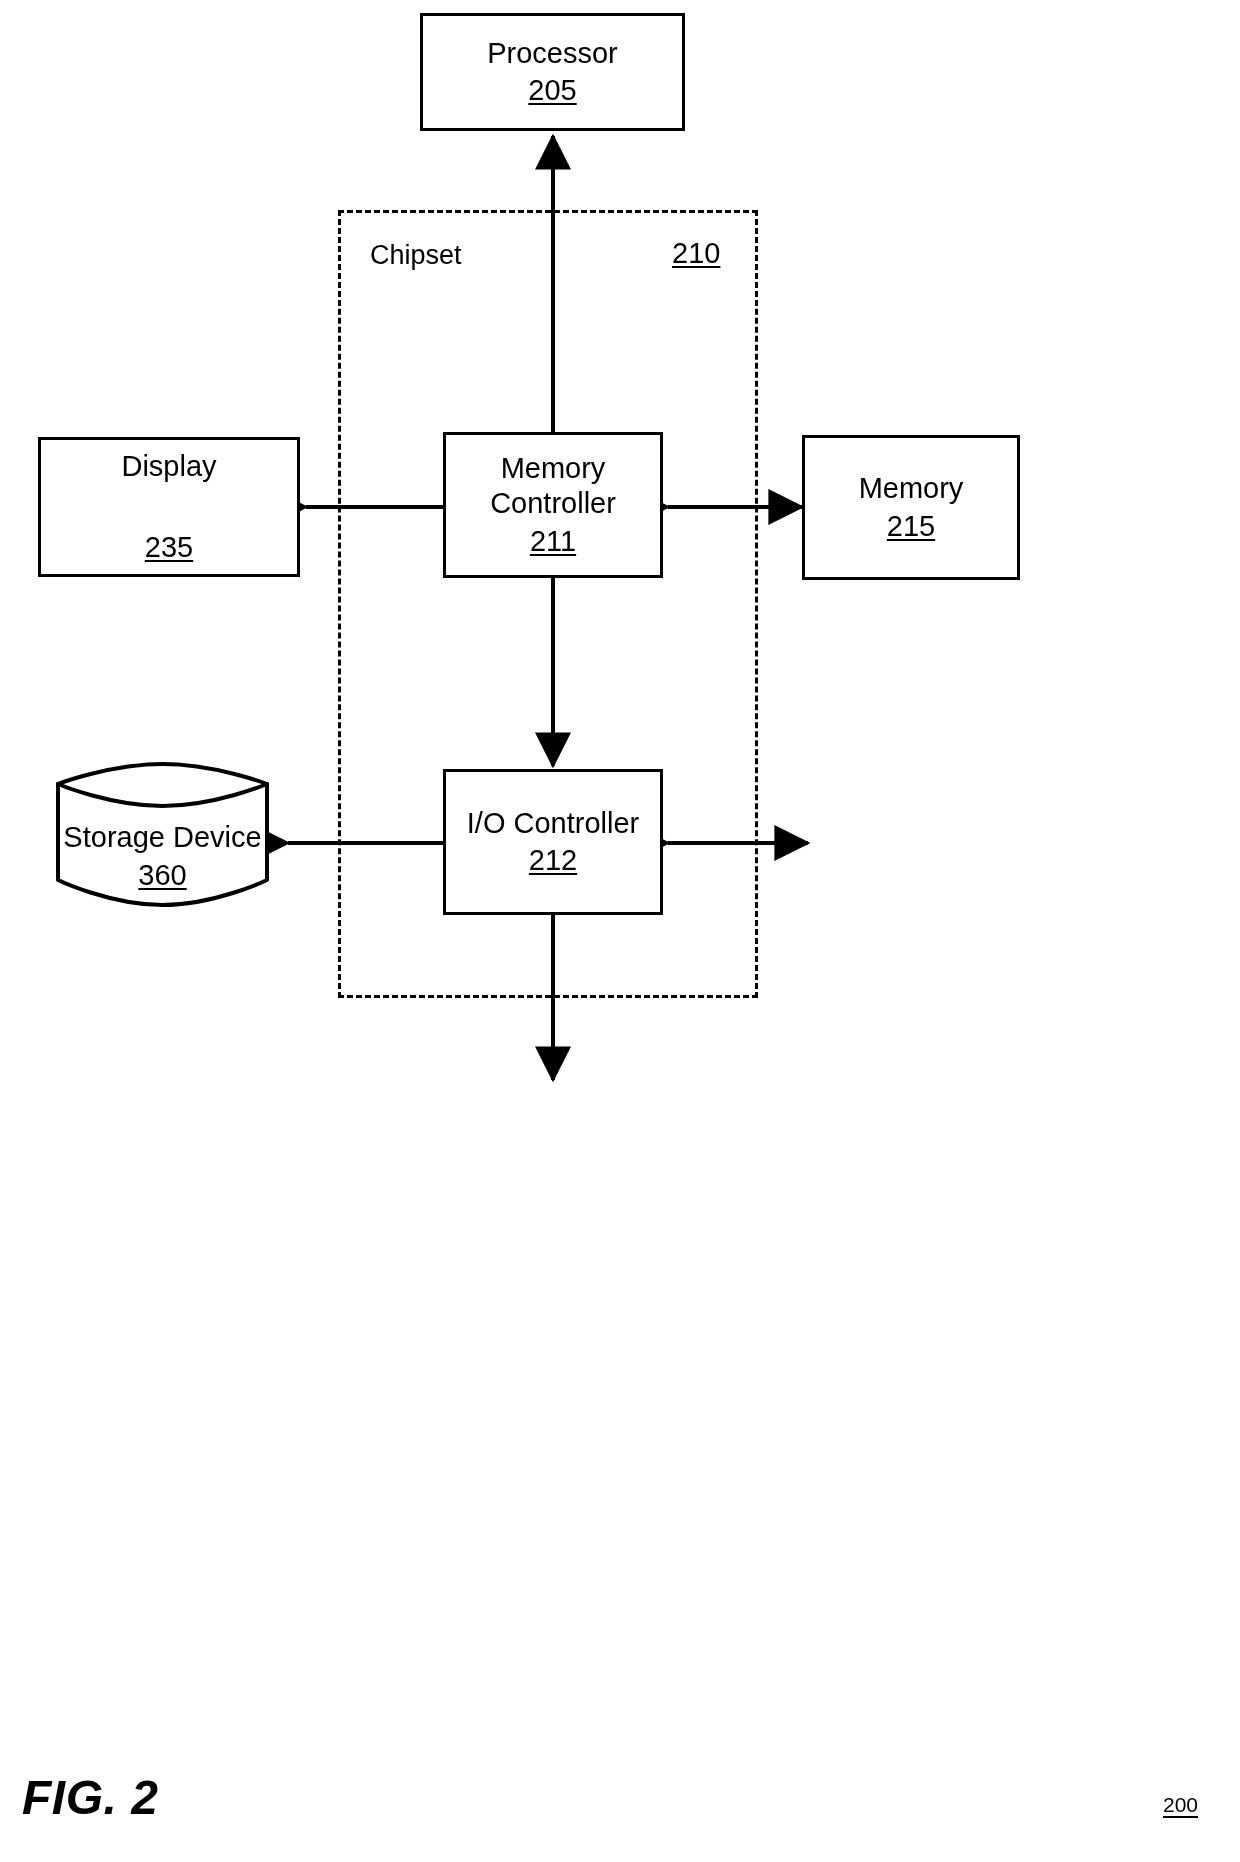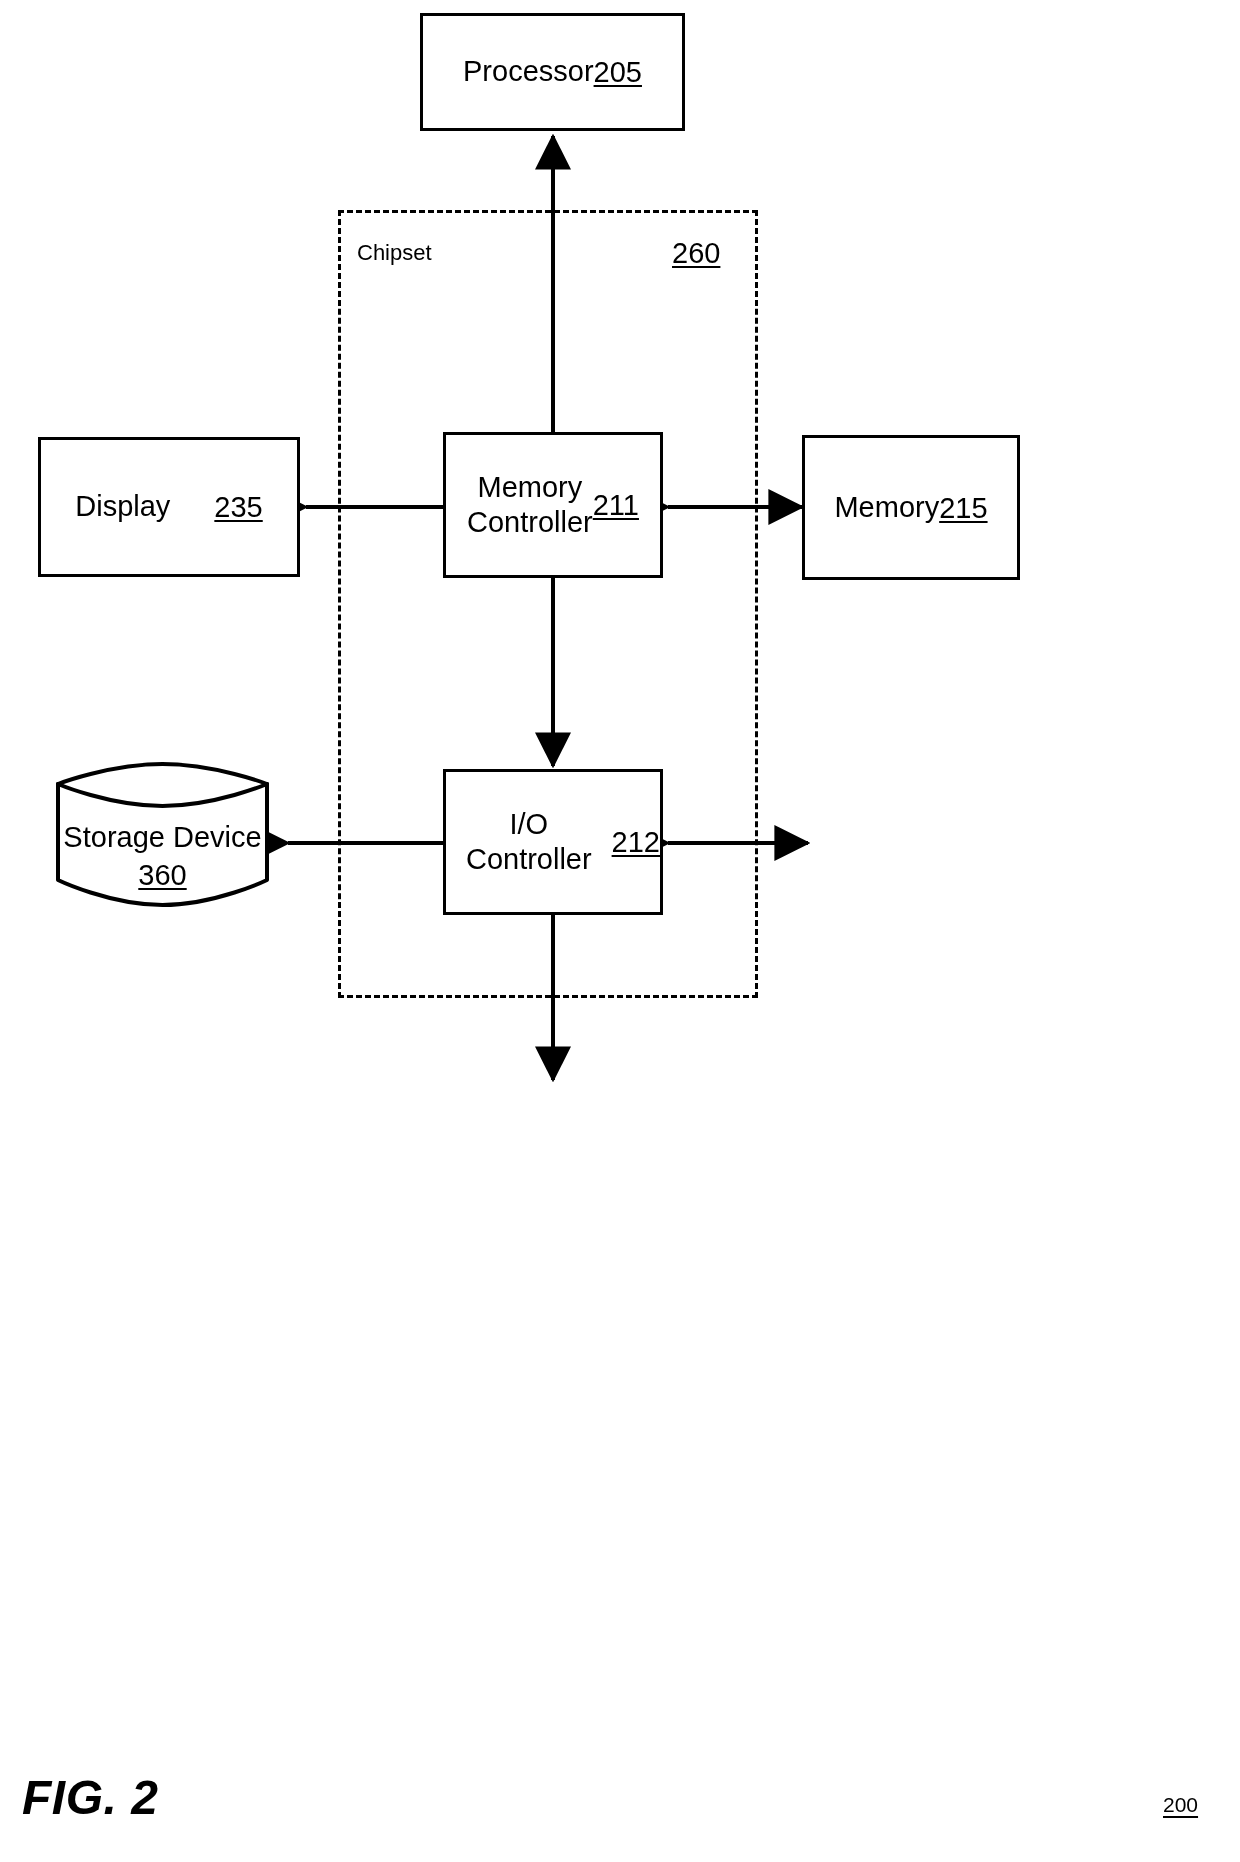--- a/index.html
+++ b/index.html
@@ -17,21 +17,21 @@
     color: #000000;
     overflow: hidden;
   }
   
   .node-box {
     position: absolute;
     box-sizing: border-box;
     border: 3px solid #000000;
     background: #ffffff;
     display: flex;
-    flex-direction: row;
+    flex-direction: column;
     align-items: center;
     justify-content: center;
     text-align: center;
     line-height: 1.22;
   }
   .node-label {
     font-size: 29px;
     white-space: pre-line;
   }
   .node-ref {
@@ -42,21 +42,22 @@
   }
   
   #chipset-boundary {
     position: absolute;
     box-sizing: border-box;
     border: 3px dashed #000000;
     background: transparent;
   }
   #chipset-title {
     position: absolute;
-    font-size: 22px;
+    font-size: 27px;
+    margin-left: 13px;
   }
   #chipset-ref {
     position: absolute;
     font-size: 29px;
     text-decoration: underline;
     text-underline-offset: 3px;
   }
   
   #connectors {
     position: absolute;
@@ -113,21 +114,21 @@
 
     <line x1="288" y1="843" x2="519" y2="843" stroke="#000000" stroke-width="4" marker-start="url(#arrowhead)" marker-end="url(#arrowhead)"></line>
 
     <line x1="668" y1="843" x2="808" y2="843" stroke="#000000" stroke-width="4" marker-start="url(#arrowhead)" marker-end="url(#arrowhead)"></line>
 
     <line x1="553" y1="915" x2="553" y2="1080" stroke="#000000" stroke-width="4" marker-start="url(#arrowhead)" marker-end="url(#arrowhead)"></line>
   </svg>
 
   <div id="chipset-boundary" style="left:338px; top:210px; width:420px; height:788px;"></div>
   <div id="chipset-title" style="left:357px; top:240px;">Chipset</div>
-  <div id="chipset-ref" style="left:672px; top:237px;">260</div>
+  <div id="chipset-ref" style="left:672px; top:237px;">210</div>
 
   <div class="node-box" style="left:420px; top:13px; width:265px; height:118px;">
     <div class="node-label">Processor</div>
     <div class="node-ref">205</div>
   </div>
 
   <div class="node-box" style="left:443px; top:432px; width:220px; height:146px;">
     <div class="node-label">Memory
 Controller</div>
     <div class="node-ref">211</div>

